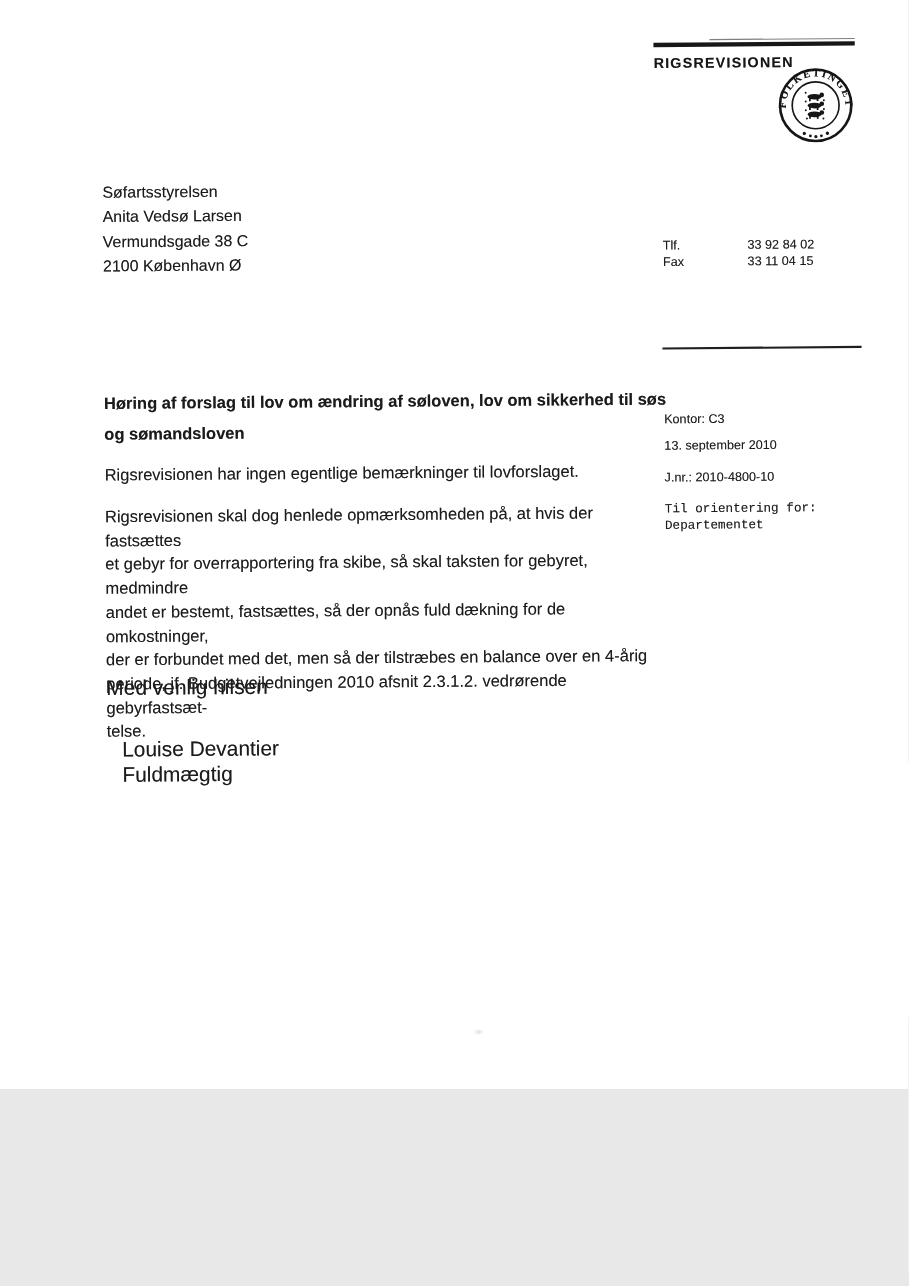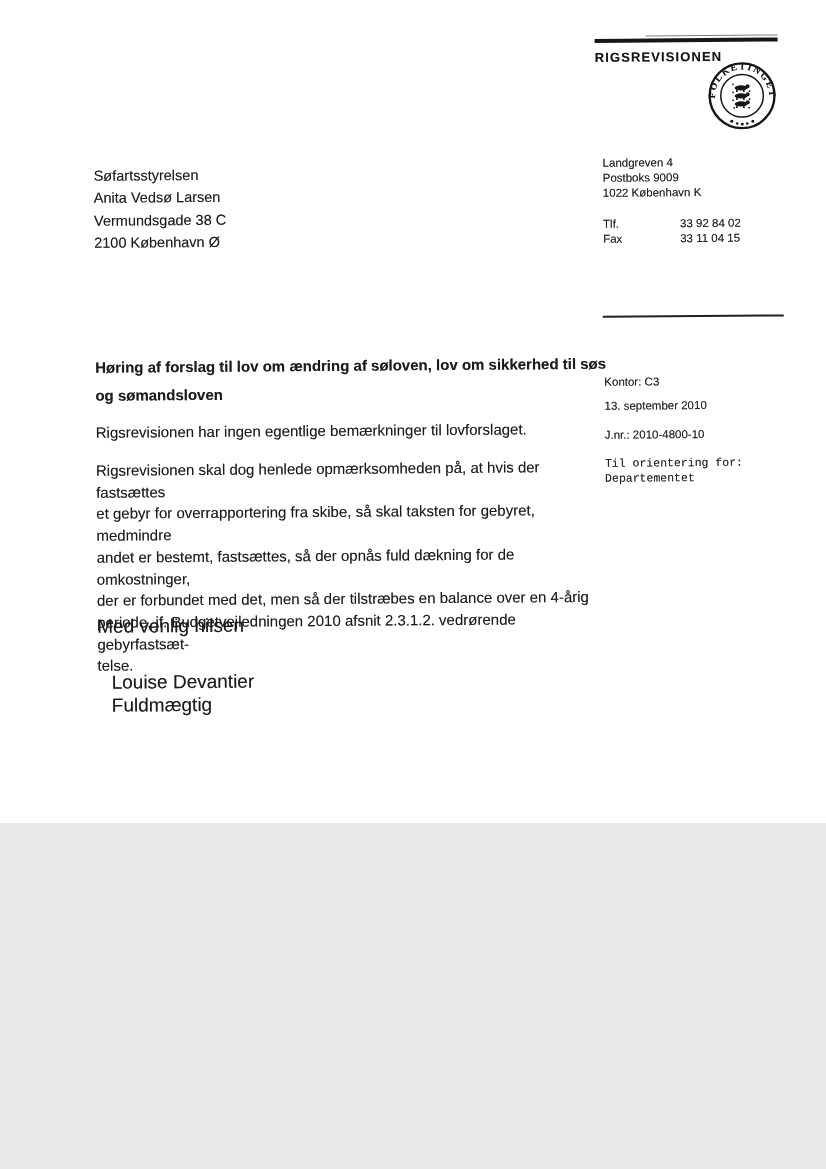--- a/index.html
+++ b/index.html
@@ -1,18 +1,18 @@
 <!DOCTYPE html>
 <html><head>
 <meta charset="utf-8">
 <style>
   html, body { margin: 0; padding: 0; background: #e8e8e8; }
   .page {
     position: relative;
-    width: 826px; height: 823px;
+    width: 826px; height: 990px;
     background: #ffffff;
     font-family: "Liberation Sans", "DejaVu Sans", sans-serif;
     color: #1b1b1b;
     overflow: hidden;
     margin: 0 auto;
   }
   
   .scan-tilt {
     position: absolute; inset: 0;
     transform: rotate(-0.45deg);
@@ -141,23 +141,20 @@
         <circle cx="41" cy="46" r="0.9"></circle>
         <circle cx="26" cy="46" r="0.9"></circle>
       </g>
     </svg>
 
     <div class="abs recipient">Søfartsstyrelsen
 Anita Vedsø Larsen
 Vermundsgade 38 C
 2100 København Ø</div>
 
-    <div class="abs rightcol sender-address">Landgreven 4
-Postboks 9009
-1022 København K</div>
 
     <div class="abs rightcol contact-rows">
       <div class="contact-row">
         <span class="contact-label">Tlf.</span>
         <span>33 92 84 02</span>
       </div>
       <div class="contact-row">
         <span class="contact-label">Fax</span>
         <span>33 11 04 15</span>
       </div>

